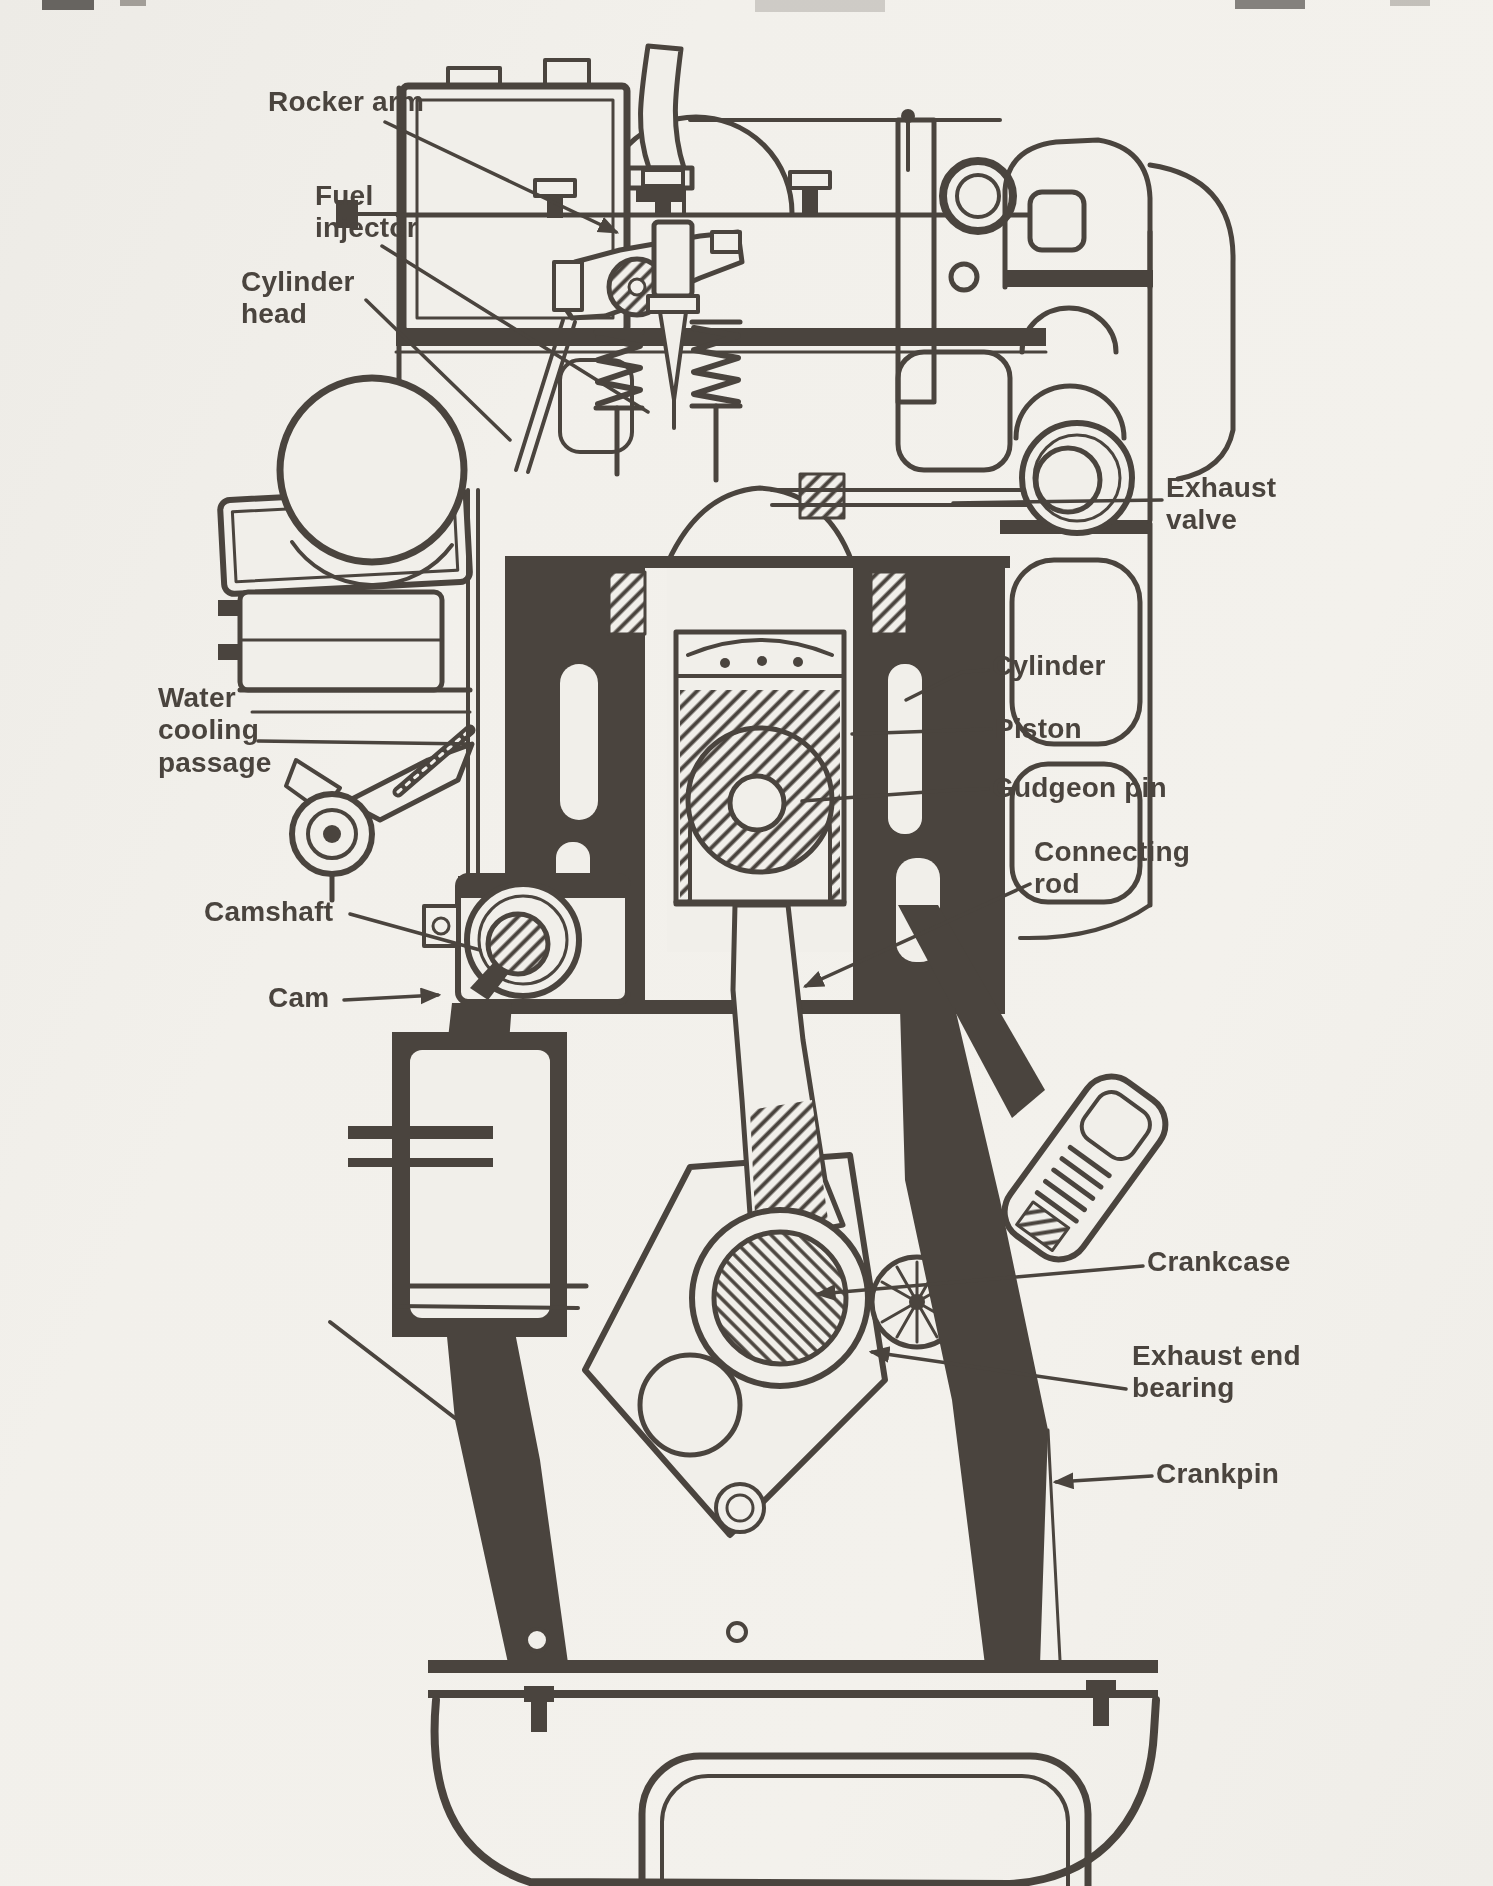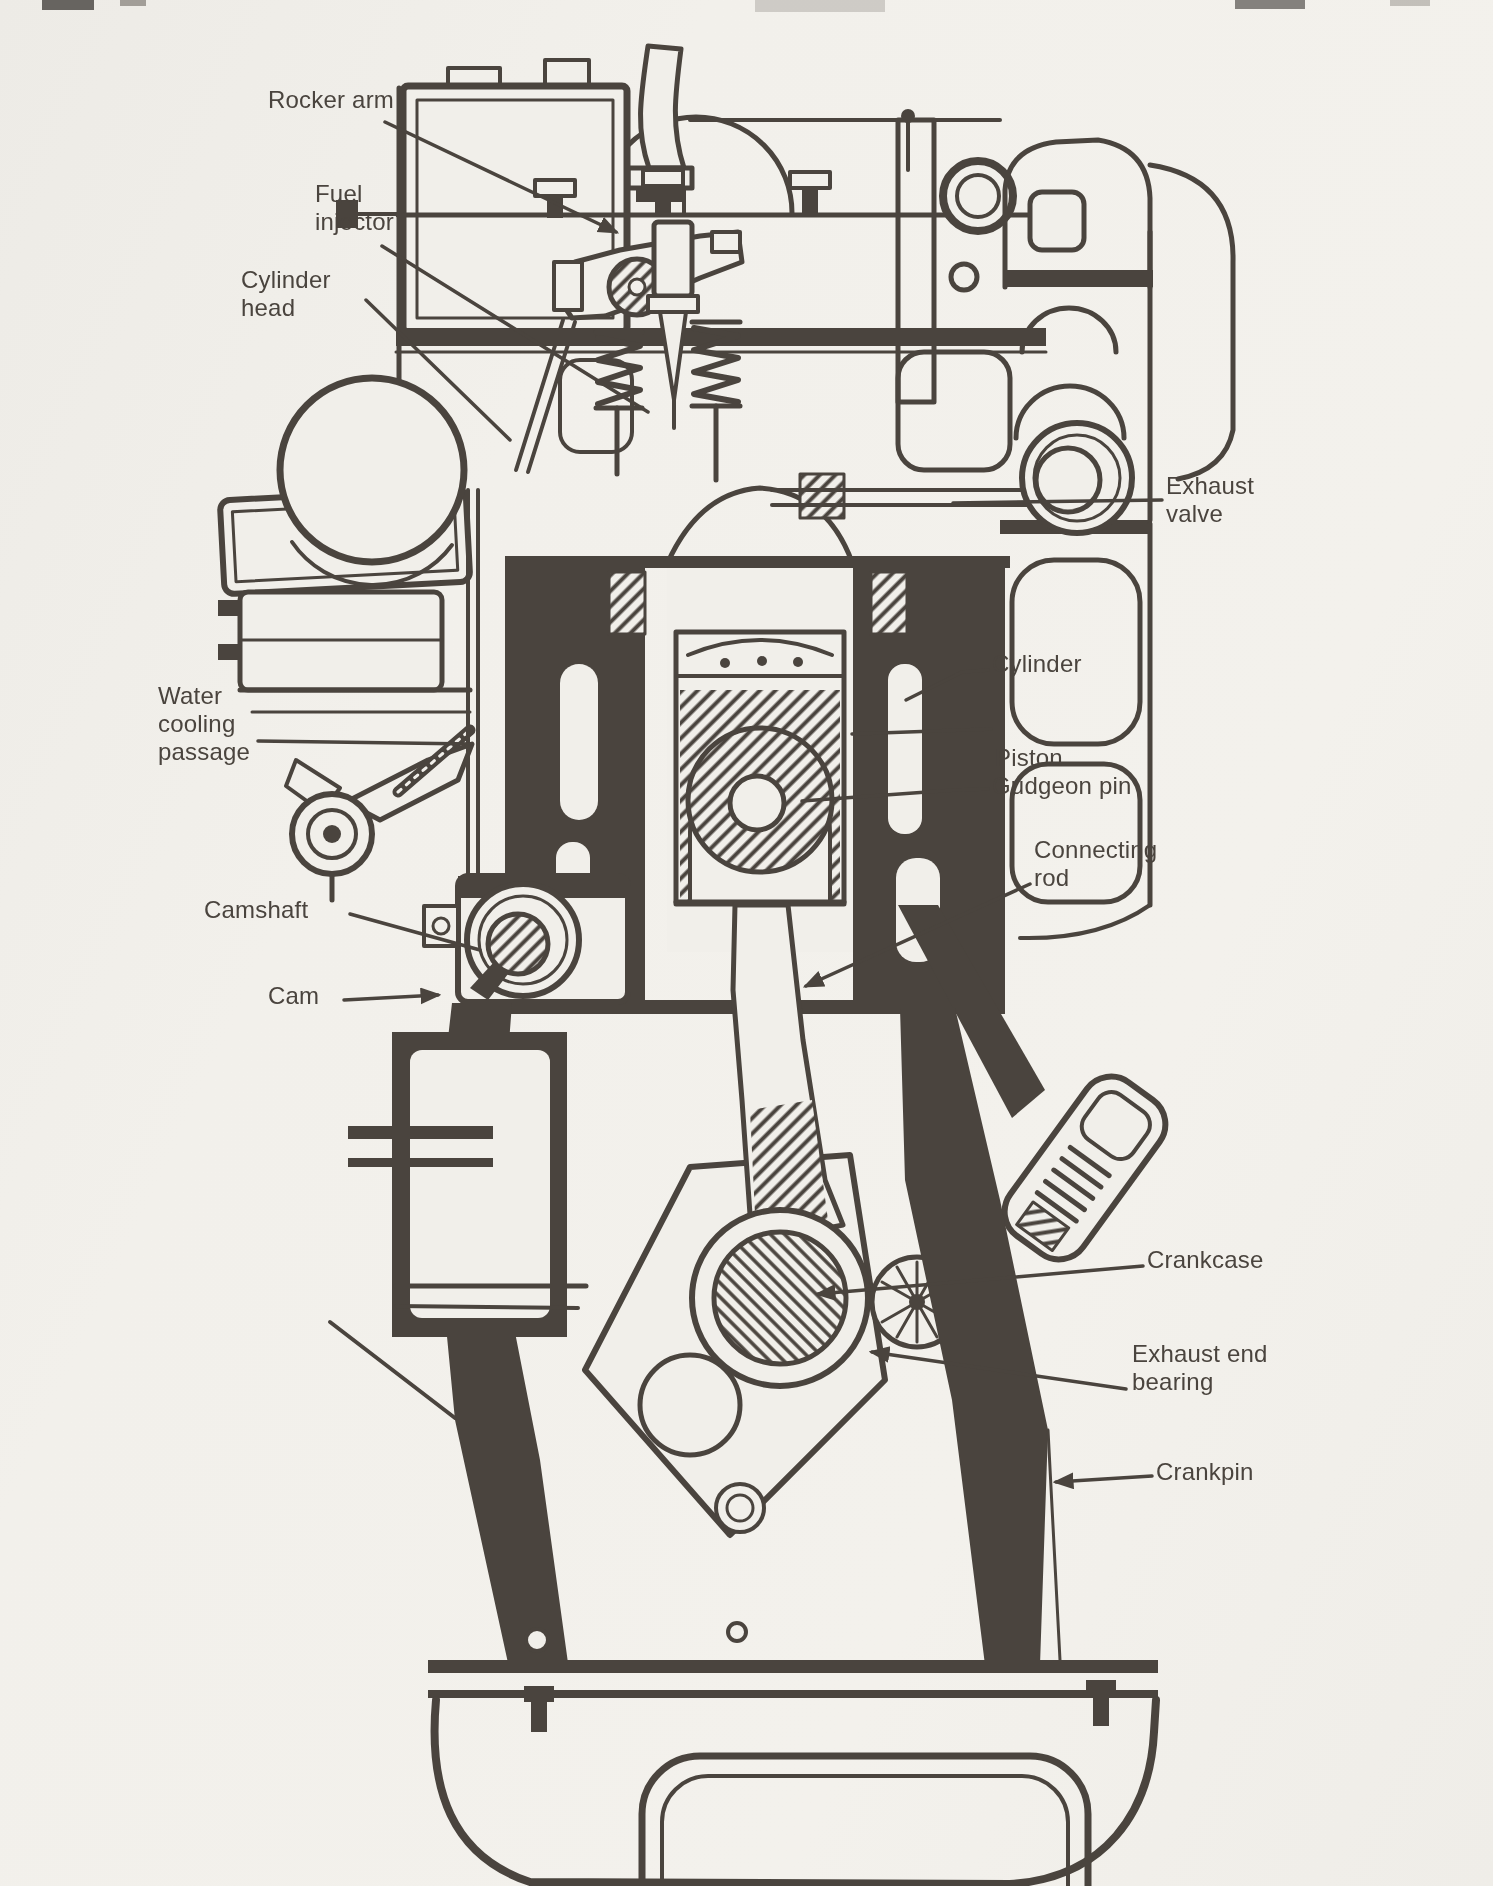--- a/index.html
+++ b/index.html
@@ -7,38 +7,38 @@
     position:relative;
     width:1493px;height:1886px;
     background:linear-gradient(115deg,#edebe6 0%,#f2f0eb 30%,#f3f1ec 70%,#efede8 100%);
     overflow:hidden;
     font-family:"Liberation Sans", sans-serif;
   }
   #art{position:absolute;left:0;top:0;width:100%;height:100%;}
   .part-label{
     position:absolute;
     font-family:"Liberation Sans", sans-serif;
-    font-weight:normal;
-    font-size:24px;
+    font-weight:bold;
+    font-size:28px;
     line-height:1.16;
     color:#4a443e;
     white-space:pre-line;
     letter-spacing:.2px;
     user-select:none;
   }
   
   .lb-rocker-arm        {left:268px; top:86px;}
   .lb-fuel-injector     {left:315px; top:180px;}
   .lb-cylinder-head     {left:241px; top:266px;}
   .lb-exhaust-valve     {left:1166px;top:472px;}
   .lb-water-cooling     {left:158px; top:682px;}
   .lb-camshaft          {left:197px; top:896px;margin-left:7px;}
   .lb-cam               {left:268px; top:982px;}
   .lb-cylinder          {left:992px; top:650px;}
-  .lb-piston            {left:995px; top:713px;margin-top:31px;}
+  .lb-piston            {left:995px; top:713px;}
   .lb-gudgeon-pin       {left:992px; top:772px;}
   .lb-connecting-rod    {left:1034px;top:836px;}
   .lb-crankpin          {left:1147px;top:1246px;}
   .lb-bottom-end-bearing{left:1132px;top:1340px;}
   .lb-crankcase         {left:1156px;top:1458px;}
 </style>
 </head>
 <body>
 
 <div id="page">

